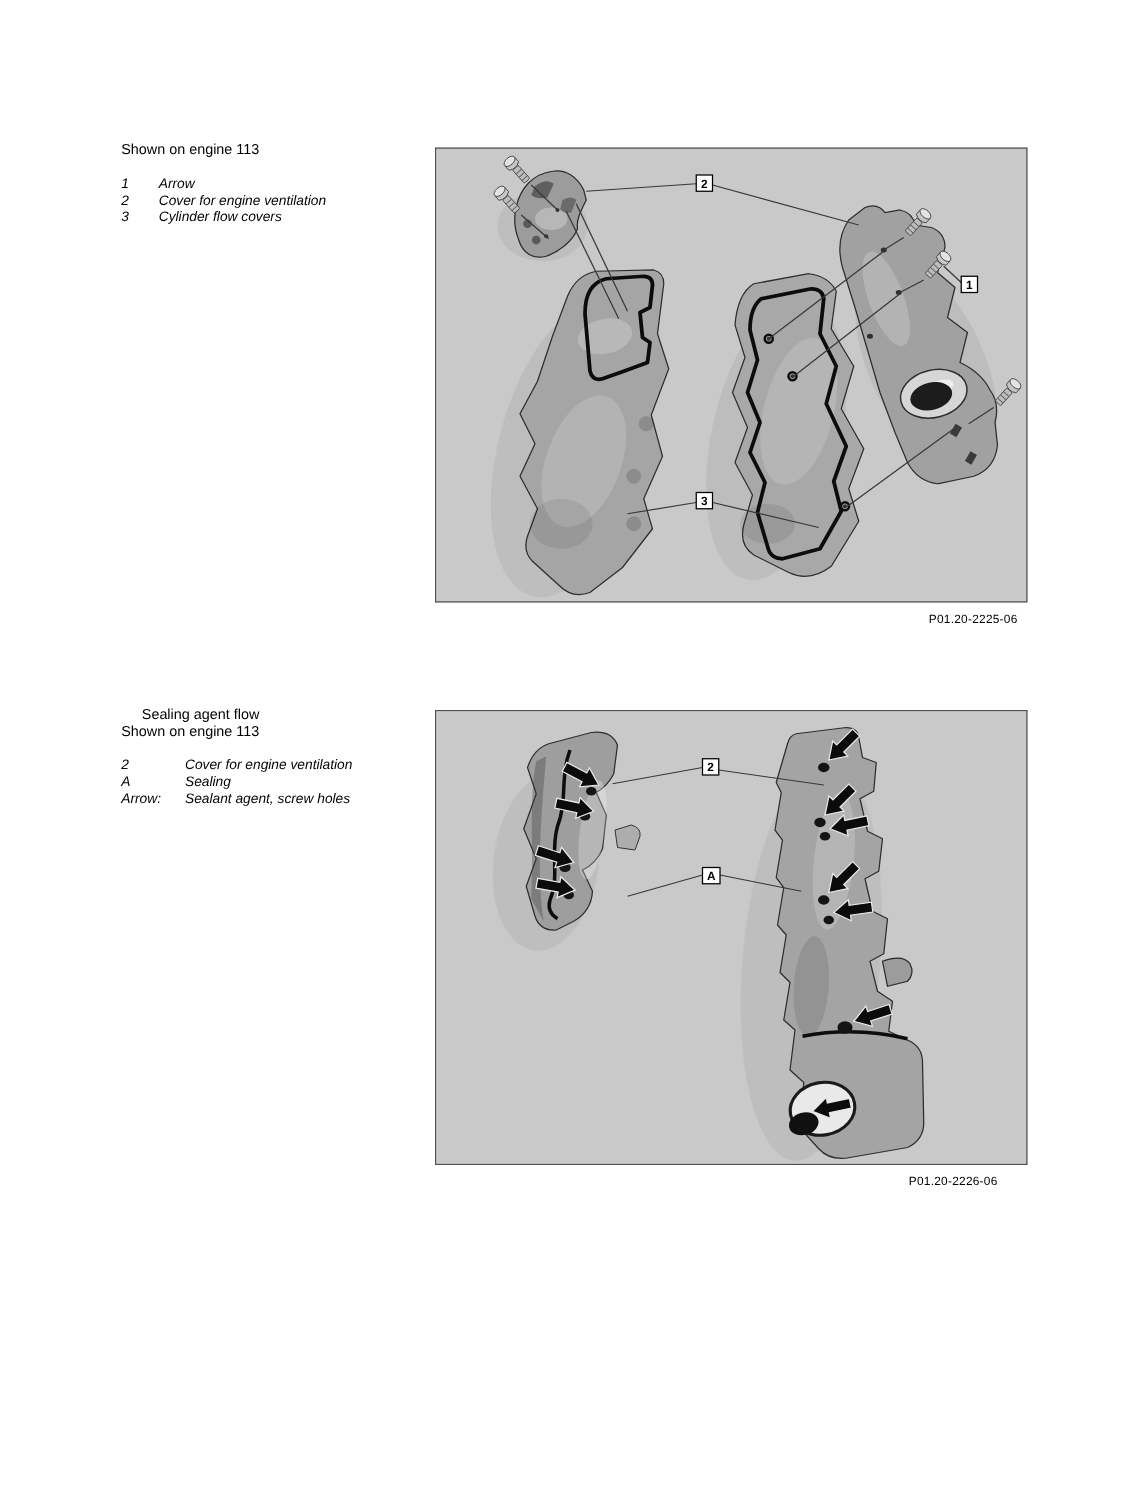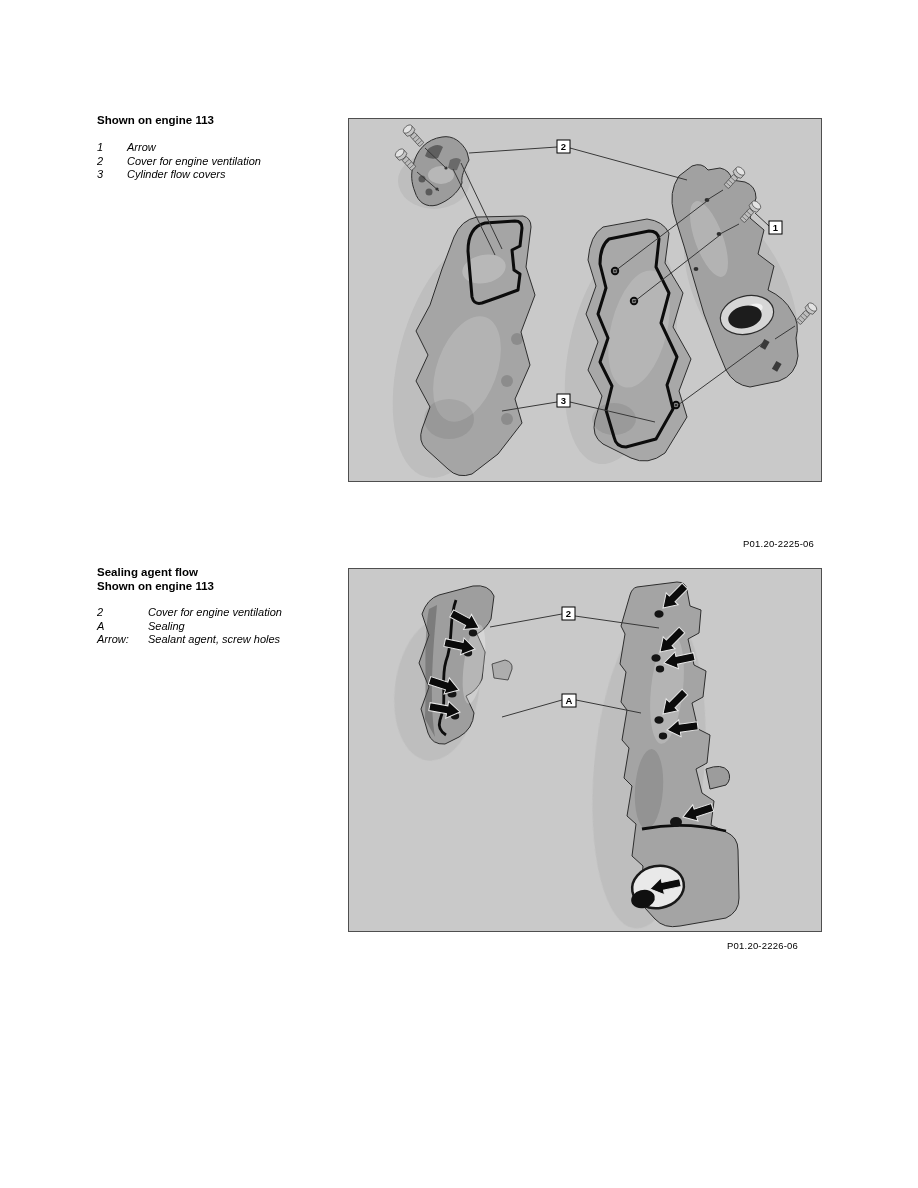--- a/index.html
+++ b/index.html
@@ -6,21 +6,21 @@
   body {
     width:918px; height:1188px;
     background:#ffffff;
     font-family:"Liberation Sans", sans-serif;
     color:#000;
     position:relative;
     overflow:hidden;
   }
   .heading {
     position:absolute;
-    font-size:11.5px; font-weight:bold; line-height:14px;
+    font-size:11.5px; font-weight:normal; line-height:14px;
     margin:0; white-space:pre-line;
   }
   .legend { position:absolute; }
   .legend-row { display:flex; font-style:italic; font-size:11px; line-height:13.6px; }
   .legend1 .legend-key { width:30px; flex:0 0 30px; }
   .legend2 .legend-key { width:51px; flex:0 0 51px; }
   .fig {
     position:absolute;
     width:474px; height:364px;
     background:#c9c9c9;
@@ -166,23 +166,23 @@
         <rect class="callout-rect" x="420" y="102" width="13" height="13"></rect>
         <text class="callout-num" x="426.5" y="112">1</text>
       </g>
       <g>
         <rect class="callout-rect" x="208" y="275" width="13" height="13"></rect>
         <text class="callout-num" x="214.5" y="285">3</text>
       </g>
     </svg>
   </div>
 
-  <div class="caption" style="left:348px; top:490px; width:466px;margin-top:48px;">P01.20-2225-06</div>
-
-  <h3 class="heading" style="left:97px; top:565px;"><span>Sealing agent flow</span><br><span>Shown on engine 113</span></h3>
+  <div class="caption" style="left:348px; top:490px; width:466px;">P01.20-2225-06</div>
+
+  <h3 class="heading" style="left:97px; top:565px;text-align:right;"><span>Sealing agent flow</span><br><span>Shown on engine 113</span></h3>
 
   <div class="legend legend2" style="left:97px; top:606px;">
     <div class="legend-row">
       <span class="legend-key">2</span>
       <span class="legend-label">Cover for engine ventilation</span>
     </div>
     <div class="legend-row">
       <span class="legend-key">A</span>
       <span class="legend-label">Sealing</span>
     </div>

